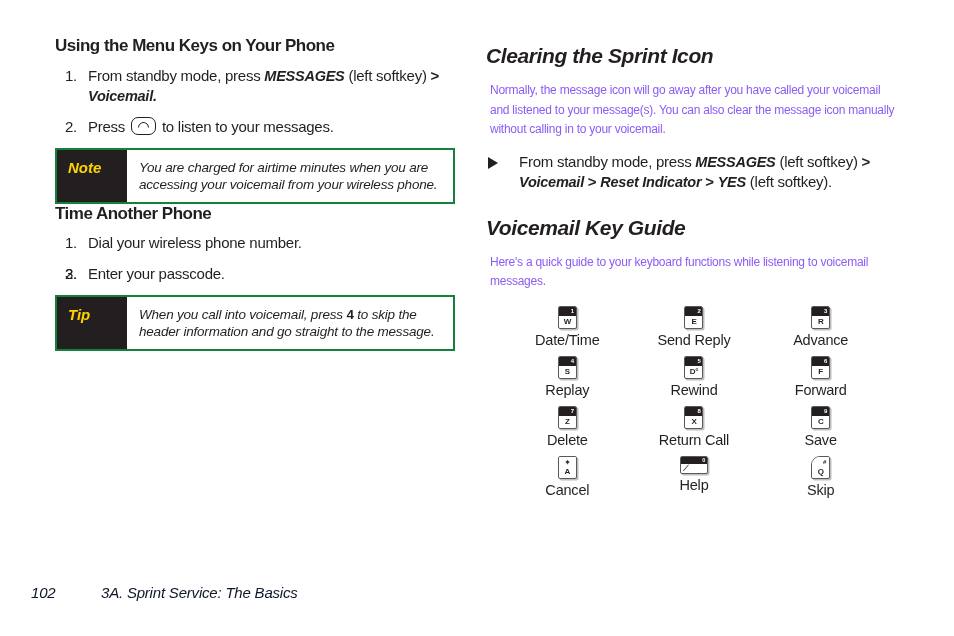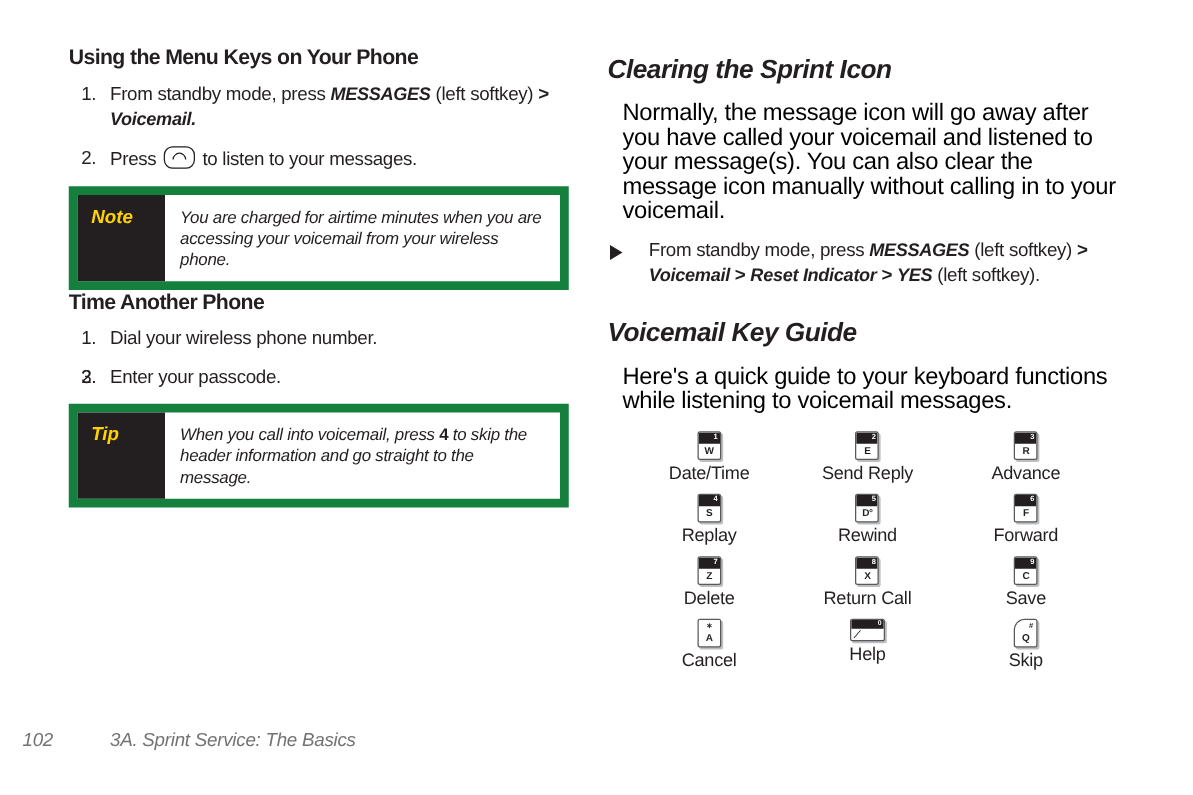--- a/index.html
+++ b/index.html
@@ -49,25 +49,25 @@
     font-weight: bold;
     letter-spacing: -0.5px;
     margin: 0 0 10px 0;
     line-height: 1.15;
     color: #231f20;
   }
   .spacer-top { margin-top: 18px; }
 
   
   p.body {
-    font-size: 19px;
+    font-size: 12px;
     line-height: 19.5px;
-    margin: 0 0 12px 12px;
+    margin: 0 0 12px 4px;
     letter-spacing: -0.25px;
-    color: #000000;
+    color: #8b5cf6;
   }
 
   
   ol.steps {
     list-style: none;
     margin: 0;
     padding: 0;
   }
   ol.steps > li {
     position: relative;
@@ -132,21 +132,21 @@
     height: 9px;
     border: 1.6px solid #231f20;
     border-radius: 50%;
     border-bottom-color: transparent;
     border-left-color: transparent;
     transform: rotate(-45deg);
   }
 
   
   .callout {
-    border: 7px solid #15803d;
+    border: 2px solid #15803d;
     display: flex;
     margin: 4px 0 0 0;
     width: 400px;
     box-sizing: border-box;
   }
   .callout .label-cell {
     background: #231f20;
     color: #ffd200;
     font-style: italic;
     font-weight: bold;
@@ -257,26 +257,26 @@
     color: #231f20;
     font-size: 6px;
     text-align: right;
     line-height: 10px;
     padding-right: 3px;
   }
 
   
   .footer {
     position: absolute;
-    left: 18px;
+    left: 31px;
     top: 584px;
     font-style: italic;
     font-size: 15px;
     letter-spacing: -0.2px;
-    color: #737373;
+    color: #0f172a;
     display: flex;
     justify-content: space-between;
   }
   .footer .pg { width: 70px; }
 </style>
 </head>
 <body>
 
 <div class="page">
 

